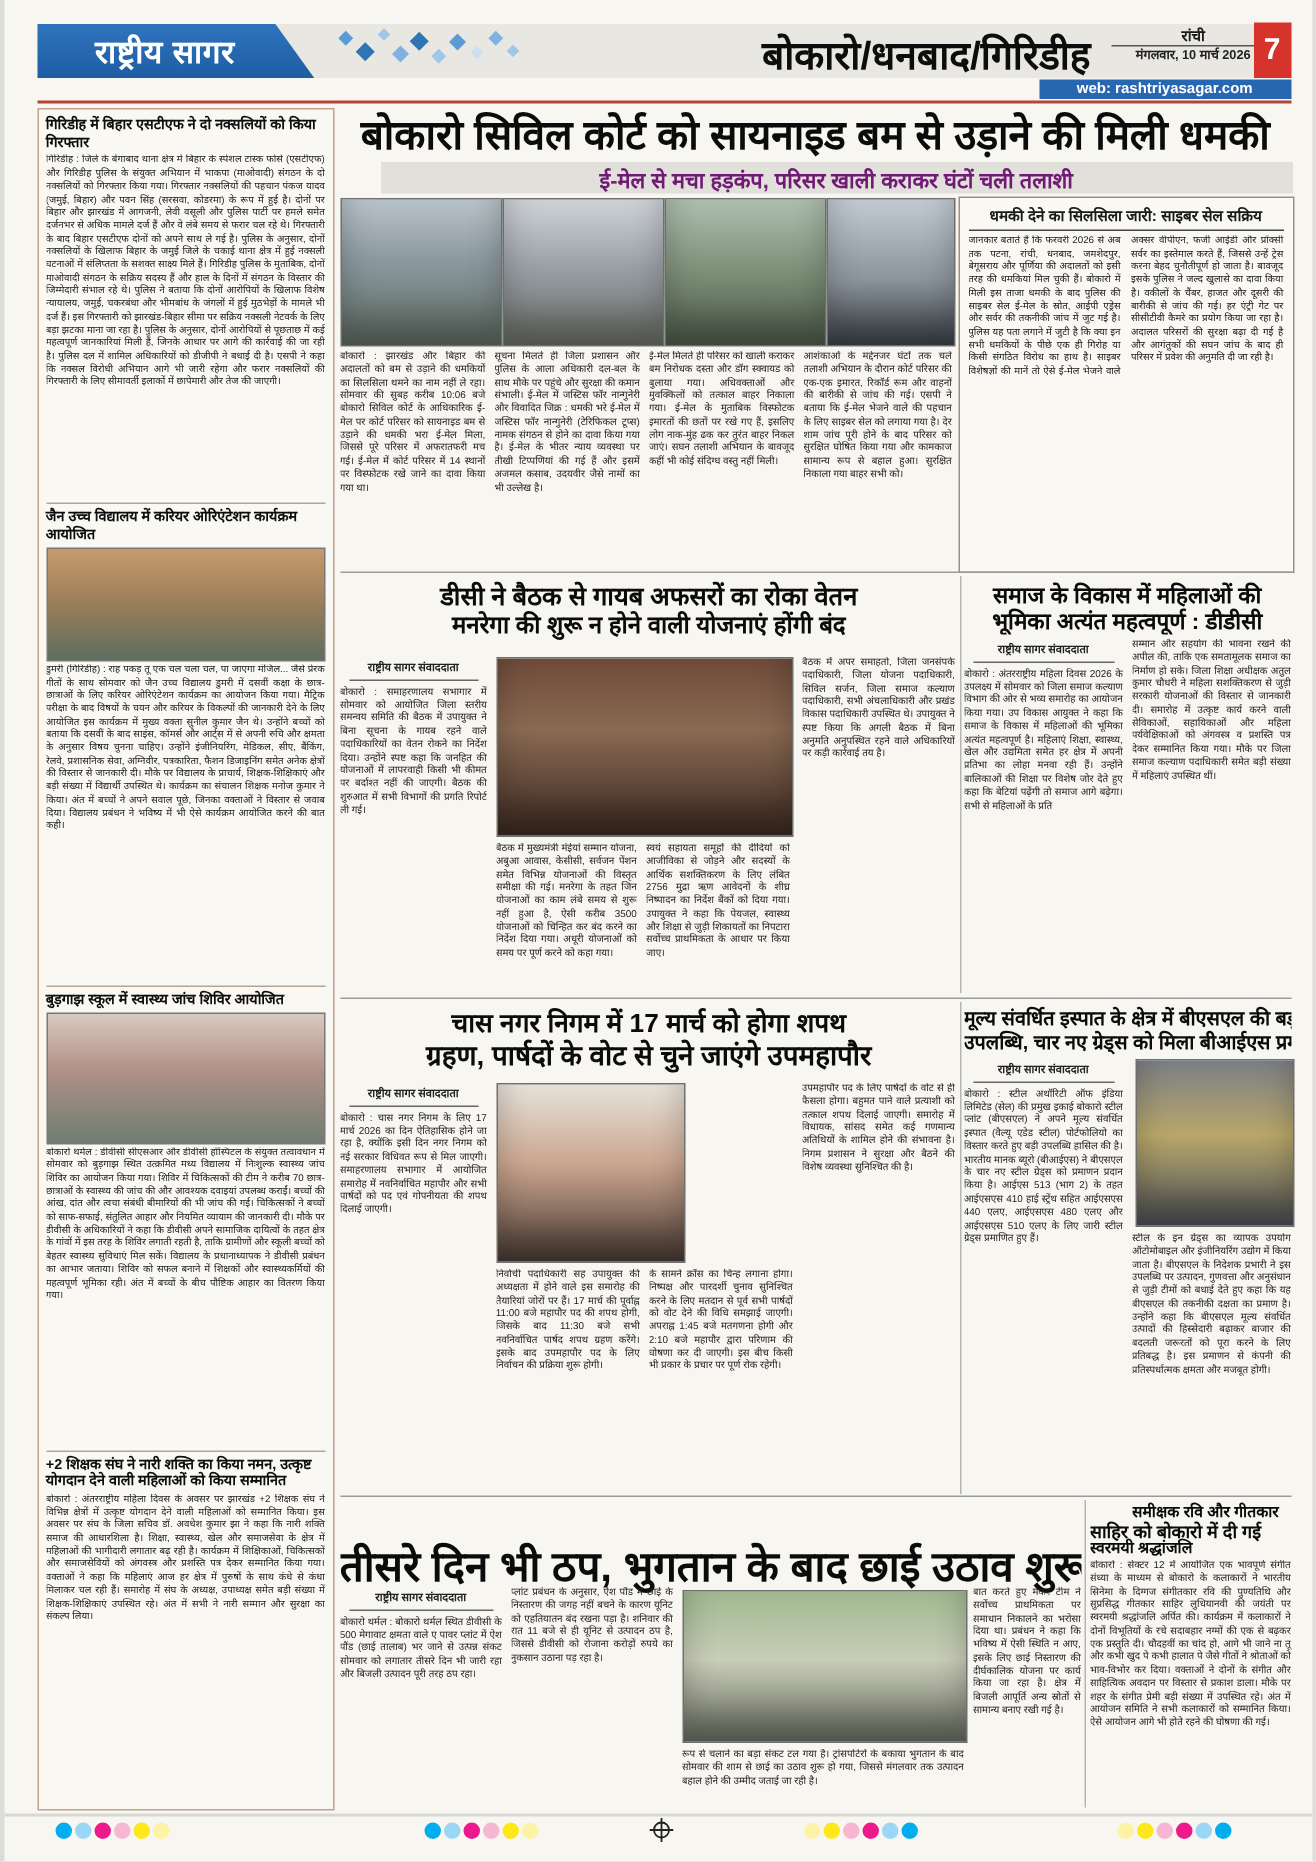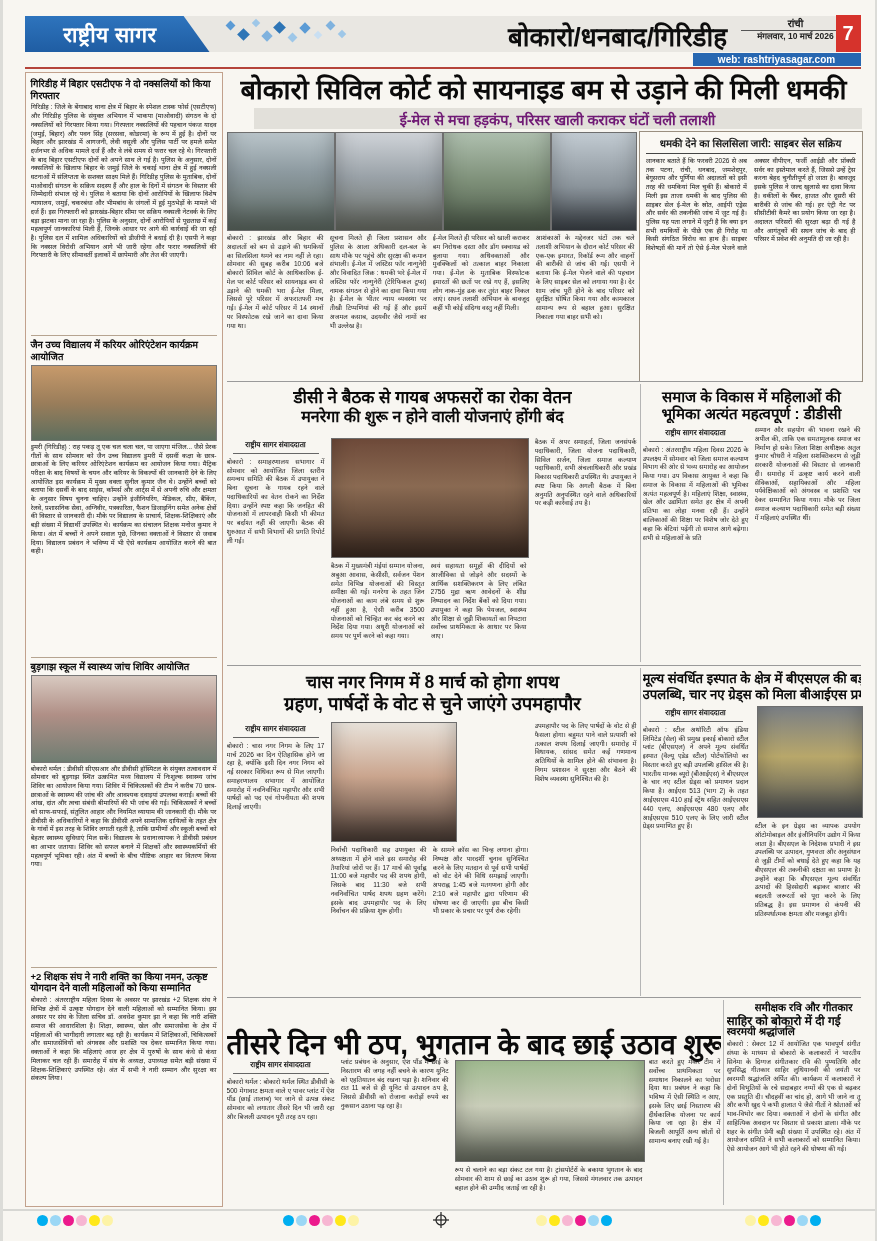--- a/index.html
+++ b/index.html
@@ -137,21 +137,21 @@
   <div class="abs hl" style="left:640px;top:386px;width:218px;font-size:15px;">समाज के विकास में महिलाओं की</div>
   <div class="col" style="left:640px;top:426px;width:106px;height:236px;">
     <div class="byline">राष्ट्रीय सागर संवाददाता</div>
     <span>बोकारो : अंतरराष्ट्रीय महिला दिवस 2026 के उपलक्ष्य में सोमवार को जिला समाज कल्याण विभाग की ओर से भव्य समारोह का आयोजन किया गया। उप विकास आयुक्त ने कहा कि समाज के विकास में महिलाओं की भूमिका अत्यंत महत्वपूर्ण है। महिलाएं शिक्षा, स्वास्थ्य, खेल और उद्यमिता समेत हर क्षेत्र में अपनी प्रतिभा का लोहा मनवा रही हैं। उन्होंने बालिकाओं की शिक्षा पर विशेष जोर देते हुए कहा कि बेटियां पढ़ेंगी तो समाज आगे बढ़ेगा। सभी से महिलाओं के प्रति</span>
   </div>
   <div class="col" style="left:752px;top:426px;width:106px;height:236px;">सम्मान और सहयोग की भावना रखने की अपील की, ताकि एक समतामूलक समाज का निर्माण हो सके। जिला शिक्षा अधीक्षक अतुल कुमार चौधरी ने महिला सशक्तिकरण से जुड़ी सरकारी योजनाओं की विस्तार से जानकारी दी। समारोह में उत्कृष्ट कार्य करने वाली सेविकाओं, सहायिकाओं और महिला पर्यवेक्षिकाओं को अंगवस्त्र व प्रशस्ति पत्र देकर सम्मानित किया गया। मौके पर जिला समाज कल्याण पदाधिकारी समेत बड़ी संख्या में महिलाएं उपस्थित थीं।</div>
 
   <div class="hrule" style="left:224px;top:665px;width:634px;"></div>
   <div class="vrule" style="left:637px;top:384px;height:278px;"></div>
 
-  <div class="abs hl" style="left:224px;top:669px;width:412px;font-size:17.5px;">चास नगर निगम में 8 मार्च को होगा शपथ</div>
+  <div class="abs hl" style="left:224px;top:669px;width:412px;font-size:17.5px;">चास नगर निगम में 17 मार्च को होगा शपथ</div>
   <div class="abs hl" style="left:224px;top:690px;width:412px;font-size:18.5px;">ग्रहण, पार्षदों के वोट से चुने जाएंगे उपमहापौर</div>
   <div class="col" style="left:224px;top:722px;width:98px;height:272px;">
     <div class="byline">राष्ट्रीय सागर संवाददाता</div>
     <span>बोकारो : चास नगर निगम के लिए 17 मार्च 2026 का दिन ऐतिहासिक होने जा रहा है, क्योंकि इसी दिन नगर निगम को नई सरकार विधिवत रूप से मिल जाएगी। समाहरणालय सभागार में आयोजित समारोह में नवनिर्वाचित महापौर और सभी पार्षदों को पद एवं गोपनीयता की शपथ दिलाई जाएगी।</span>
   </div>
   <div class="ph" style="left:328px;top:722px;width:124px;height:118px;background:linear-gradient(180deg,#e8e2da,#caa58e 45%,#4a3c35);"></div>
   <div class="col" style="left:328px;top:846px;width:96px;height:148px;">निर्वाची पदाधिकारी सह उपायुक्त की अध्यक्षता में होने वाले इस समारोह की तैयारियां जोरों पर हैं। 17 मार्च की पूर्वाह्न 11:00 बजे महापौर पद की शपथ होगी, जिसके बाद 11:30 बजे सभी नवनिर्वाचित पार्षद शपथ ग्रहण करेंगे। इसके बाद उपमहापौर पद के लिए निर्वाचन की प्रक्रिया शुरू होगी।</div>
   <div class="col" style="left:458px;top:722px;width:70px;height:118px;font-size:6.4px;"></div>
   <div class="col" style="left:430px;top:846px;width:96px;height:148px;">के सामने क्रॉस का चिन्ह लगाना होगा। निष्पक्ष और पारदर्शी चुनाव सुनिश्चित करने के लिए मतदान से पूर्व सभी पार्षदों को वोट देने की विधि समझाई जाएगी। अपराह्न 1:45 बजे मतगणना होगी और 2:10 बजे महापौर द्वारा परिणाम की घोषणा कर दी जाएगी। इस बीच किसी भी प्रकार के प्रचार पर पूर्ण रोक रहेगी।</div>
   <div class="col" style="left:532px;top:722px;width:102px;height:272px;">उपमहापौर पद के लिए पार्षदों के वोट से ही फैसला होगा। बहुमत पाने वाले प्रत्याशी को तत्काल शपथ दिलाई जाएगी। समारोह में विधायक, सांसद समेत कई गणमान्य अतिथियों के शामिल होने की संभावना है। निगम प्रशासन ने सुरक्षा और बैठने की विशेष व्यवस्था सुनिश्चित की है।</div>

